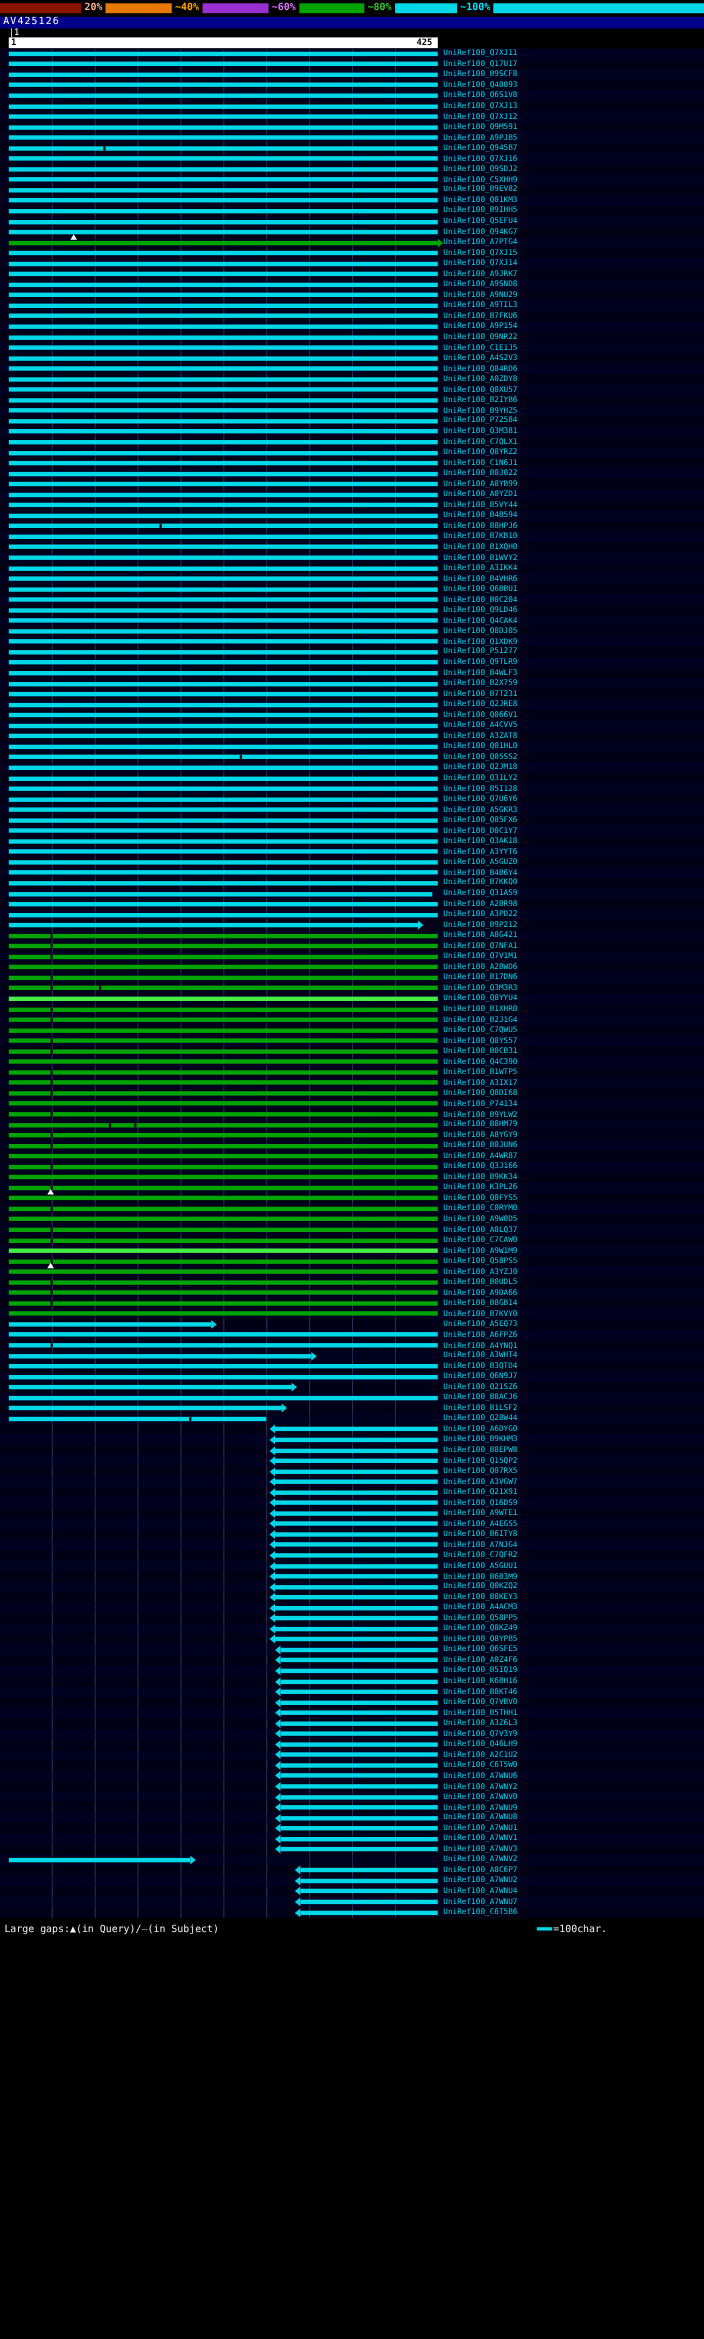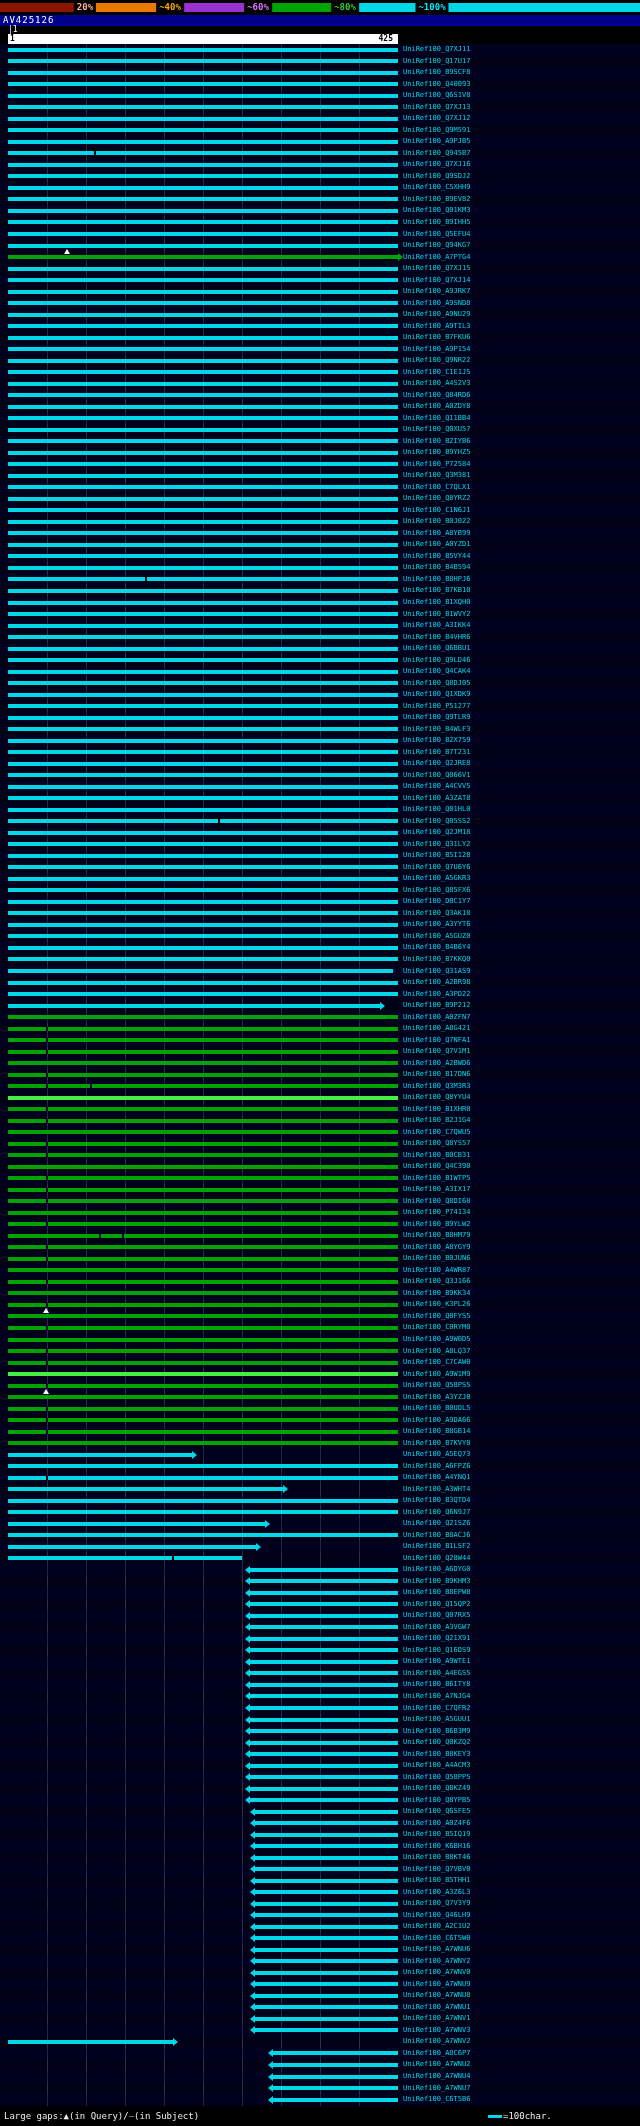--- a/index.html
+++ b/index.html
@@ -17,21 +17,21 @@
   .query-band{height:11px;background:#00008b;color:#fff;font-size:9px;line-height:11px;padding-left:3px;letter-spacing:1px}
 
   
   .pre-ruler{height:8px;position:relative;background:#000}
   .top-tick{position:absolute;left:8px;top:-1px;color:#fff;font-size:8px;line-height:9px}
   .ruler{position:relative;margin-left:8px;width:390px;height:10px;background:#fff;color:#000;font-size:8px;line-height:10px;font-weight:bold}
   .ruler-start{position:absolute;left:2px}
   .ruler-end{position:absolute;right:5px}
 
   
-  .plot{position:relative;height:2062px;background:#000016}
+  .plot{position:relative;height:1700px;background:#000016}
   .gridlines{position:absolute;left:8px;top:0;width:390px;height:100%;z-index:0}
   .gridline{position:absolute;top:0;bottom:0;width:1px;background:#2e2e52}
   .rows{position:absolute;left:0;top:0;right:0;bottom:0;display:flex;flex-direction:column;z-index:1}
   .row{flex:1 1 0;display:flex;align-items:center;min-height:0}
   .row:nth-child(odd){background:rgba(0,0,60,.25)}
   .bar-area{position:relative;flex:none;width:390px;margin-left:8px;height:100%}
   .bar{position:absolute;top:50%;margin-top:-2px;height:4px}
   .bar.cyan{background:#00d8e8;color:#00d8e8}
   .bar.green{background:#00a400;color:#00a400}
   .bar.green2{background:#44ee44;color:#44ee44}
@@ -288,26 +288,20 @@
       <div class="row">
         <div class="bar-area">
           <div class="bar cyan" style="left: 0%; width: 100%;"></div>
         </div>
         <span class="row-label">UniRef100_A0ZDY8</span>
       </div>
       <div class="row">
         <div class="bar-area">
           <div class="bar cyan" style="left: 0%; width: 100%;"></div>
         </div>
-        <span class="row-label">UniRef100_Q11BB4</span>
-      </div>
-      <div class="row">
-        <div class="bar-area">
-          <div class="bar cyan" style="left: 0%; width: 100%;"></div>
-        </div>
         <span class="row-label">UniRef100_Q0XU57</span>
       </div>
       <div class="row">
         <div class="bar-area">
           <div class="bar cyan" style="left: 0%; width: 100%;"></div>
         </div>
         <span class="row-label">UniRef100_B2IYB6</span>
       </div>
       <div class="row">
         <div class="bar-area">
@@ -416,20 +410,26 @@
       <div class="row">
         <div class="bar-area">
           <div class="bar cyan" style="left: 0%; width: 100%;"></div>
         </div>
         <span class="row-label">UniRef100_Q6BBU1</span>
       </div>
       <div class="row">
         <div class="bar-area">
           <div class="bar cyan" style="left: 0%; width: 100%;"></div>
         </div>
+        <span class="row-label">UniRef100_B0C204</span>
+      </div>
+      <div class="row">
+        <div class="bar-area">
+          <div class="bar cyan" style="left: 0%; width: 100%;"></div>
+        </div>
         <span class="row-label">UniRef100_Q9LD46</span>
       </div>
       <div class="row">
         <div class="bar-area">
           <div class="bar cyan" style="left: 0%; width: 100%;"></div>
         </div>
         <span class="row-label">UniRef100_Q4CAK4</span>
       </div>
       <div class="row">
         <div class="bar-area">
@@ -599,26 +599,20 @@
         <div class="bar-area">
           <div class="bar cyan" style="left: 0%; width: 100%;"></div>
         </div>
         <span class="row-label">UniRef100_A3PD22</span>
       </div>
       <div class="row">
         <div class="bar-area">
           <div class="bar cyan arrow-r" style="left: 0%; width: 95.2941%;"></div>
         </div>
         <span class="row-label">UniRef100_B9P212</span>
-      </div>
-      <div class="row">
-        <div class="bar-area">
-          <div class="bar green" style="left: 0%; width: 100%;"></div>
-        </div>
-        <span class="row-label">UniRef100_A0ZFN7</span>
       </div>
       <div class="row">
         <div class="bar-area">
           <div class="bar green" style="left: 0%; width: 100%;">
             <i class="tick" style="left: 9.64706%;"></i>
           </div>
         </div>
         <span class="row-label">UniRef100_A8G421</span>
       </div>
       <div class="row">

